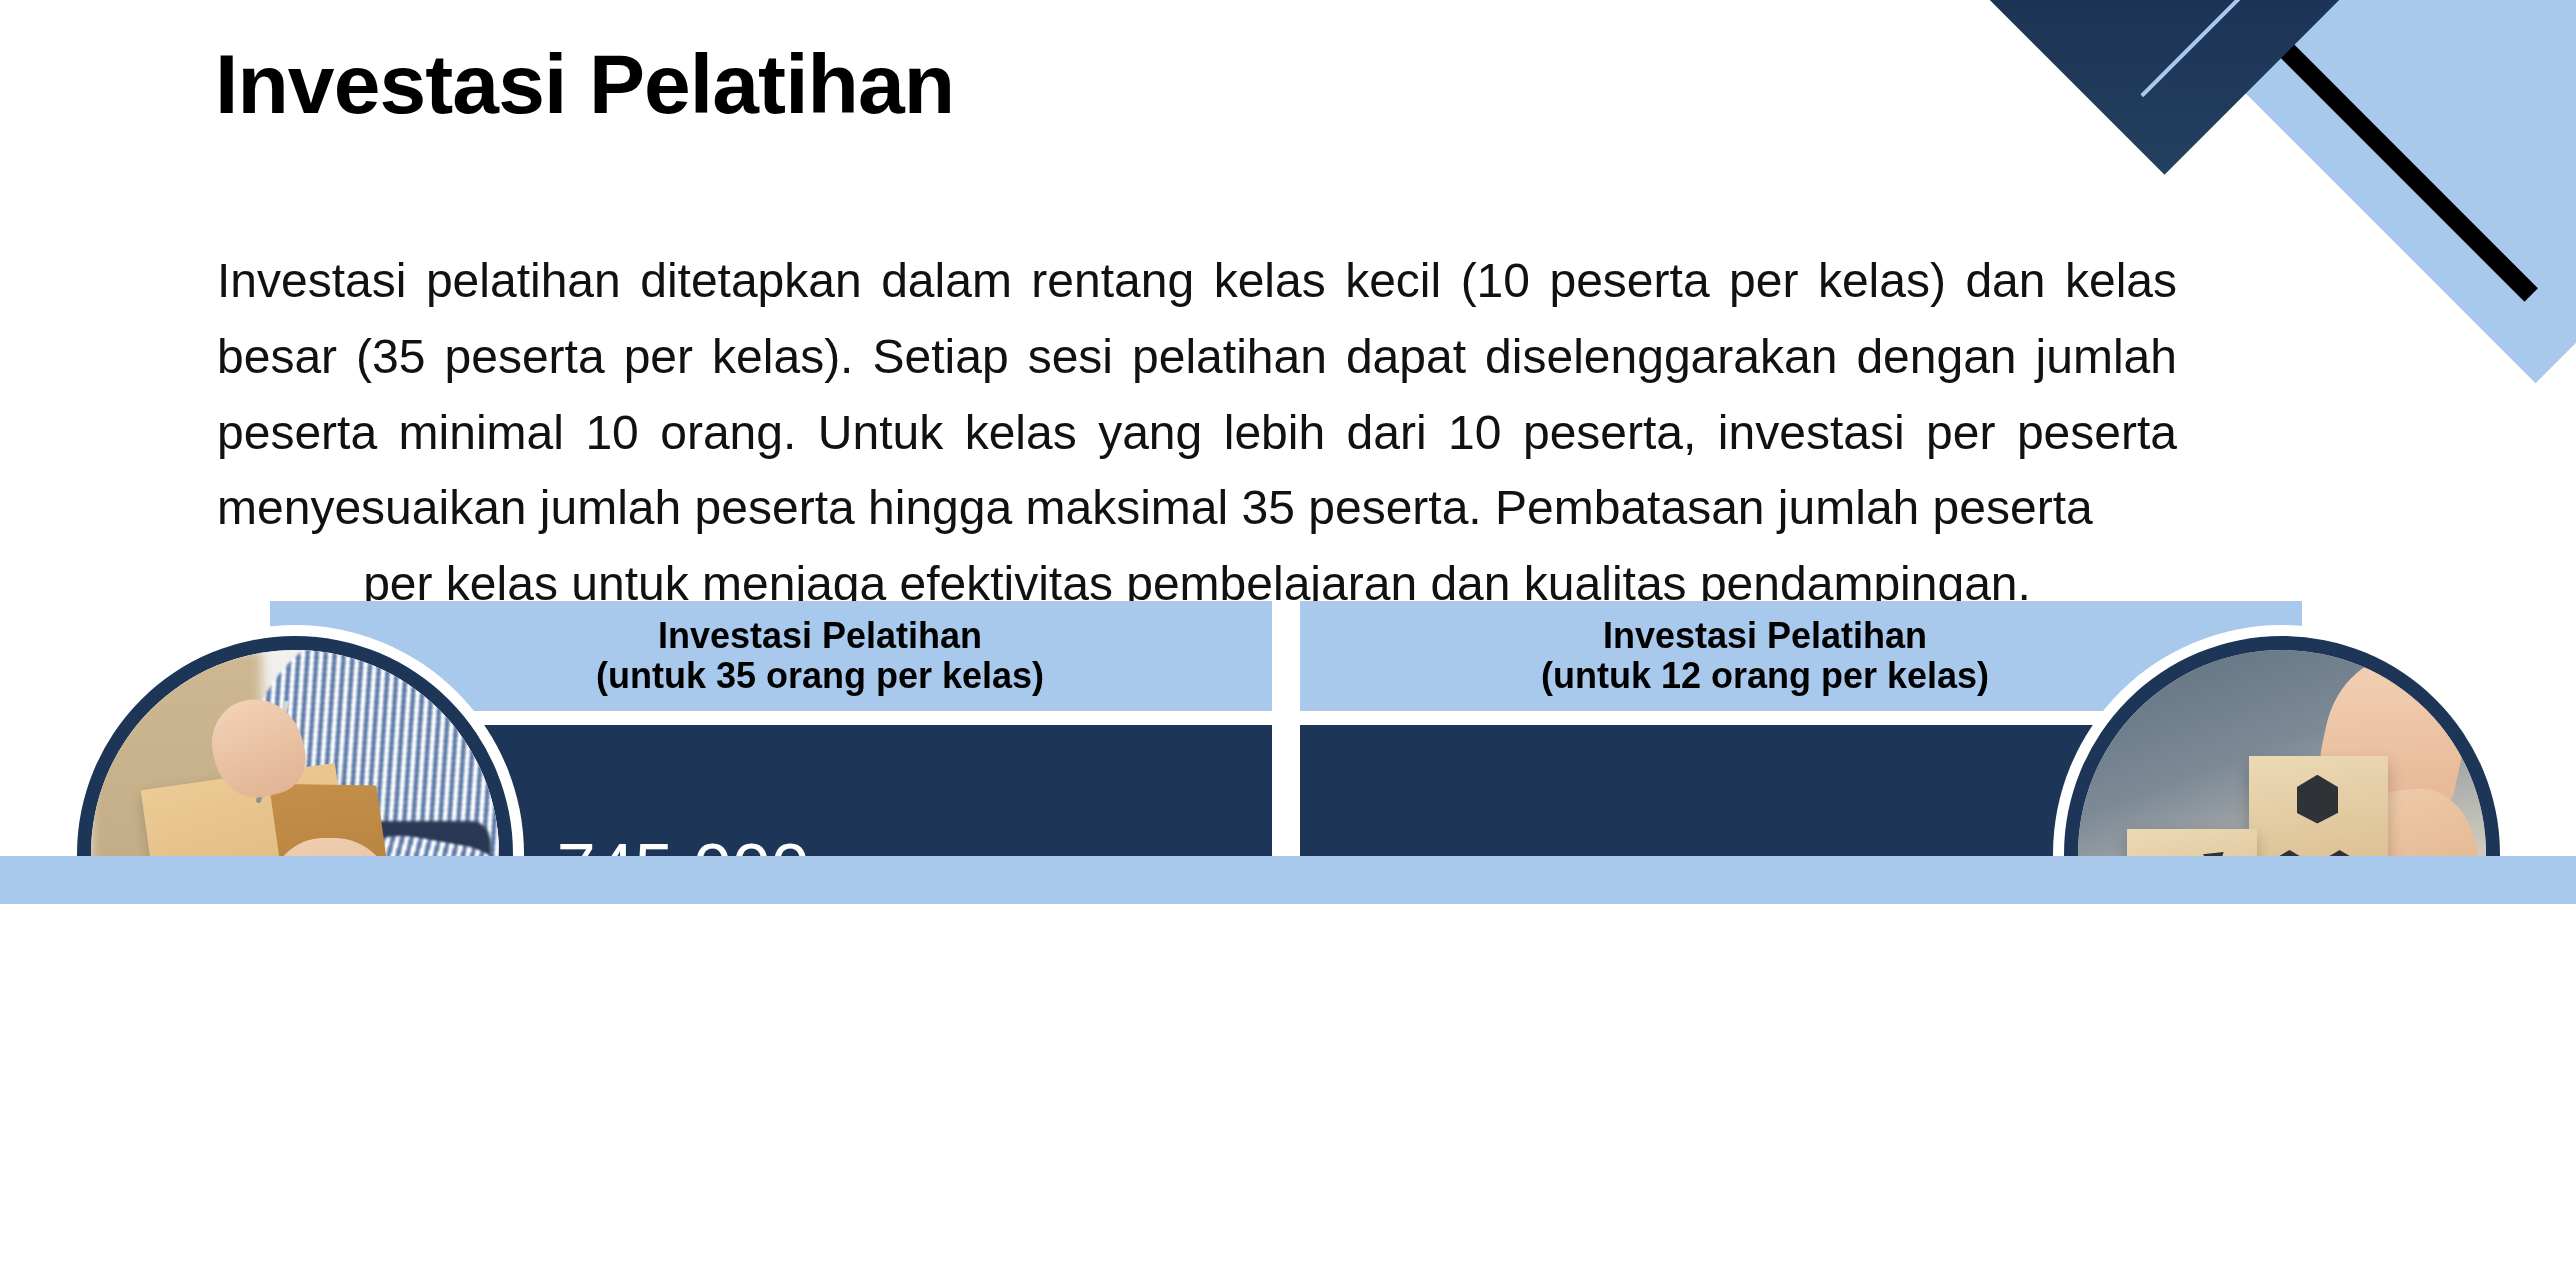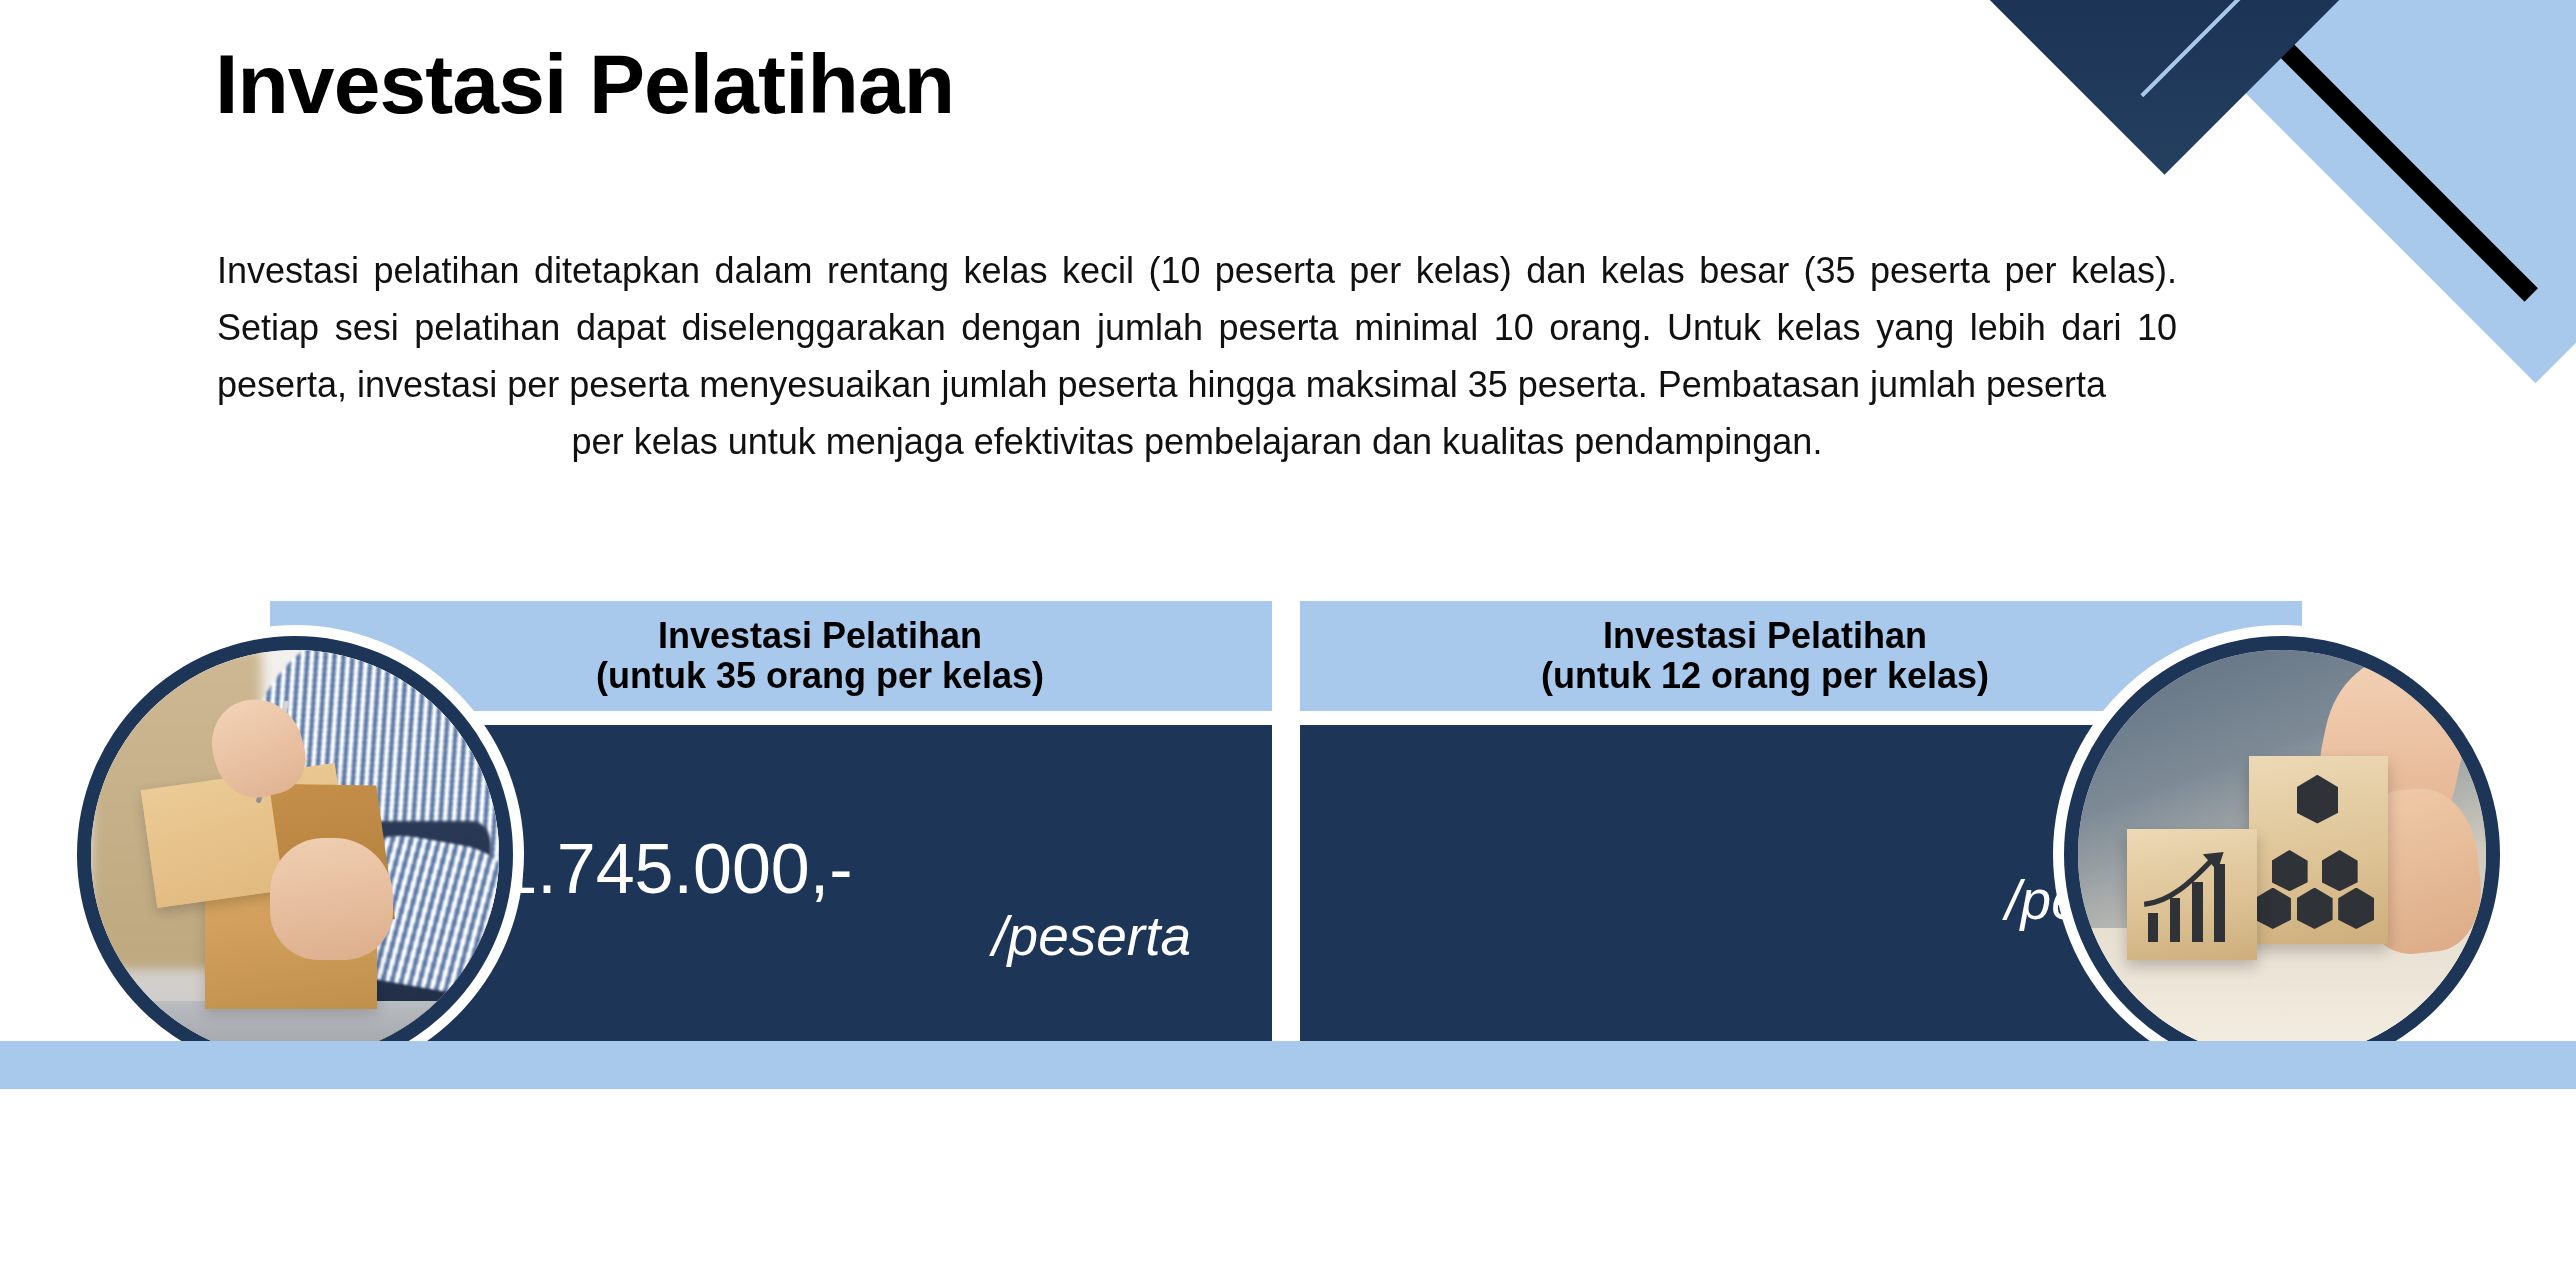--- a/index.html
+++ b/index.html
@@ -1,21 +1,21 @@
 <!DOCTYPE html>
 <html style="font-size:14.3px"><head>
 <meta charset="utf-8">
 <style>
   * { margin:0; padding:0; box-sizing:border-box; }
   html, body {
     width:2576px; height:1264px;
     background:#ffffff; overflow:hidden;
     font-family:"Liberation Sans", sans-serif;
   }
-  #slide { position:relative; width:2576px; height:1089px; background:#fff; overflow:hidden; }
+  #slide { position:relative; width:2576px; height:904px; background:#fff; overflow:hidden; }
 
   
   .deco { position:absolute; pointer-events:none; }
 
   #deco-navy-diamond {
     top:-150px; right:277px;
     width:269px; height:269px;
     background:linear-gradient(135deg,#0d1f38 0%,#1d3557 60%,#24405f 100%);
     transform:rotate(45deg);
   }
@@ -43,21 +43,21 @@
   #page-title {
     position:absolute; left:215px; top:36px;
     font-size:84px; font-weight:bold; color:#000;
     letter-spacing:-0.9px; white-space:nowrap;
   }
 
   
   #intro-paragraph {
     position:absolute; left:217px; top:243px;
     width:1960px;
-    font-size:36px; line-height:1.58; color:#111;
+    font-size:48px; line-height:1.58; color:#111;
     text-align:justify;
   }
   #intro-paragraph .last { text-align:center; display:block; }
 
   
   .card { position:absolute; top:601px; }
   .card-header {
     background:#a9c9ec;
     height:110px;
     display:flex; flex-direction:column;

